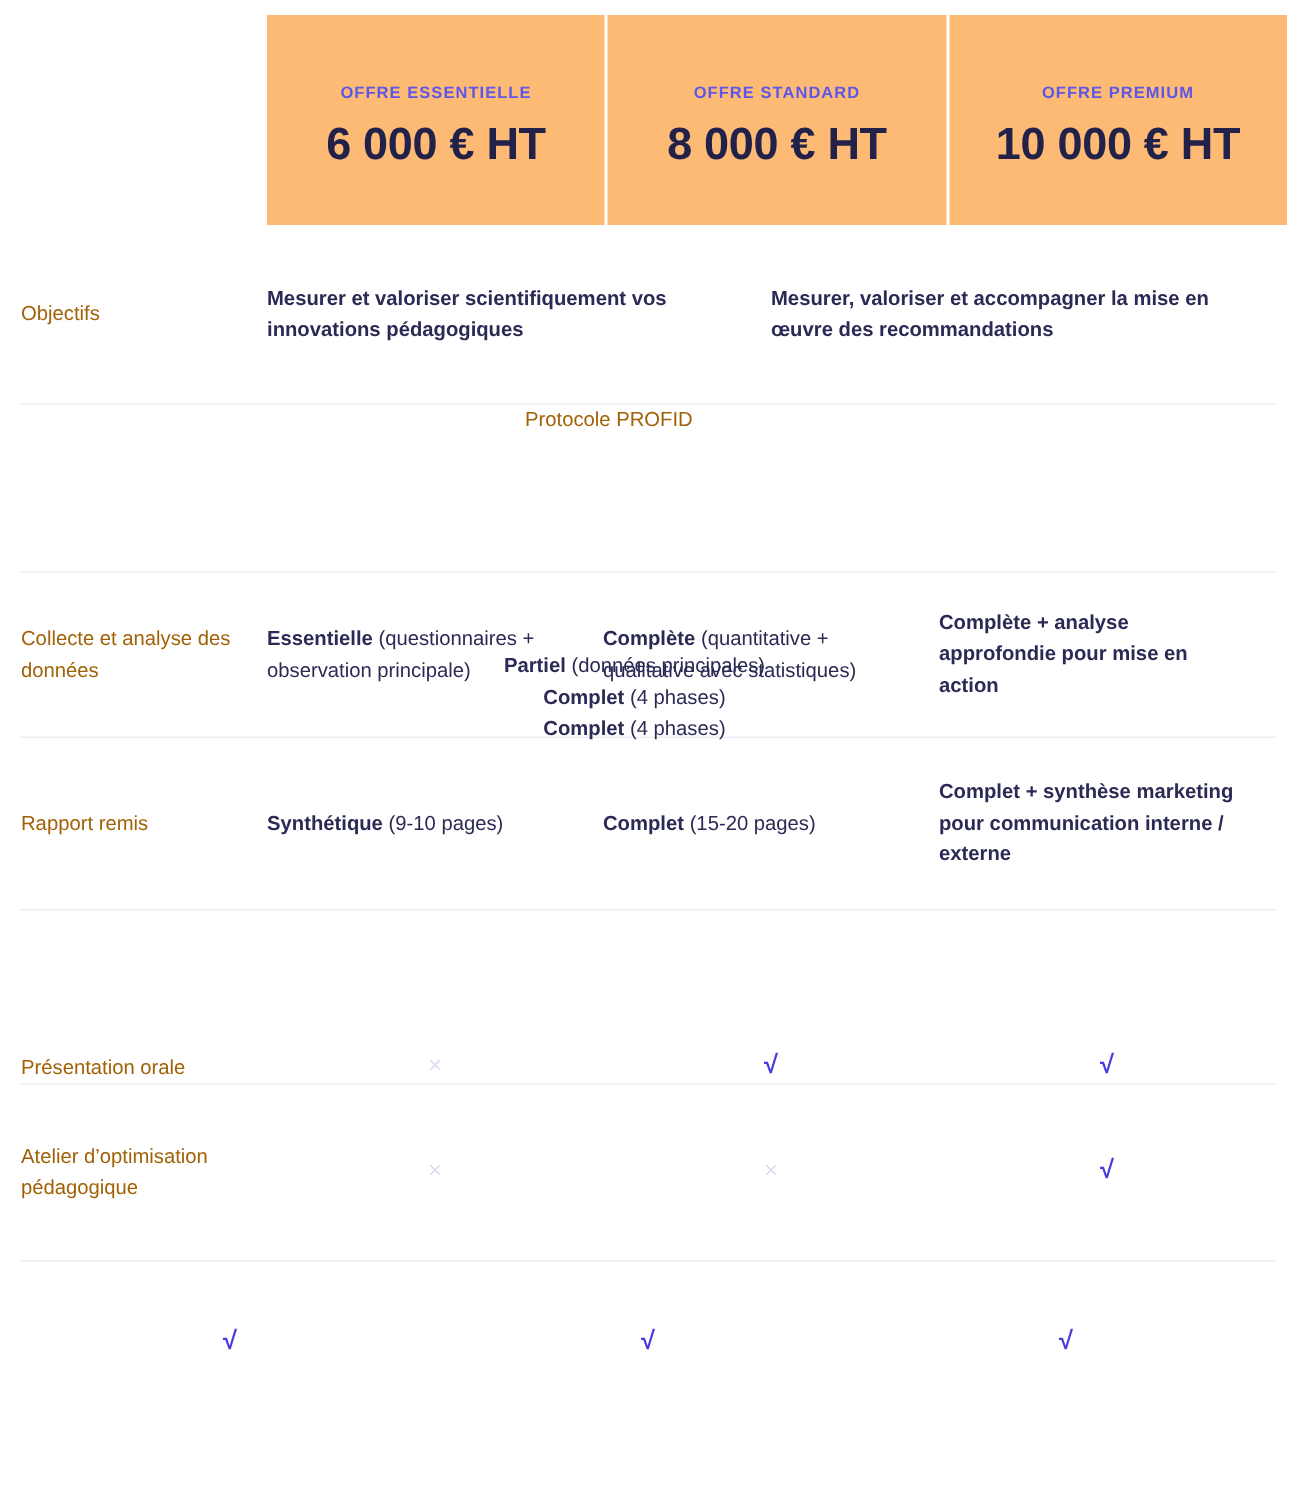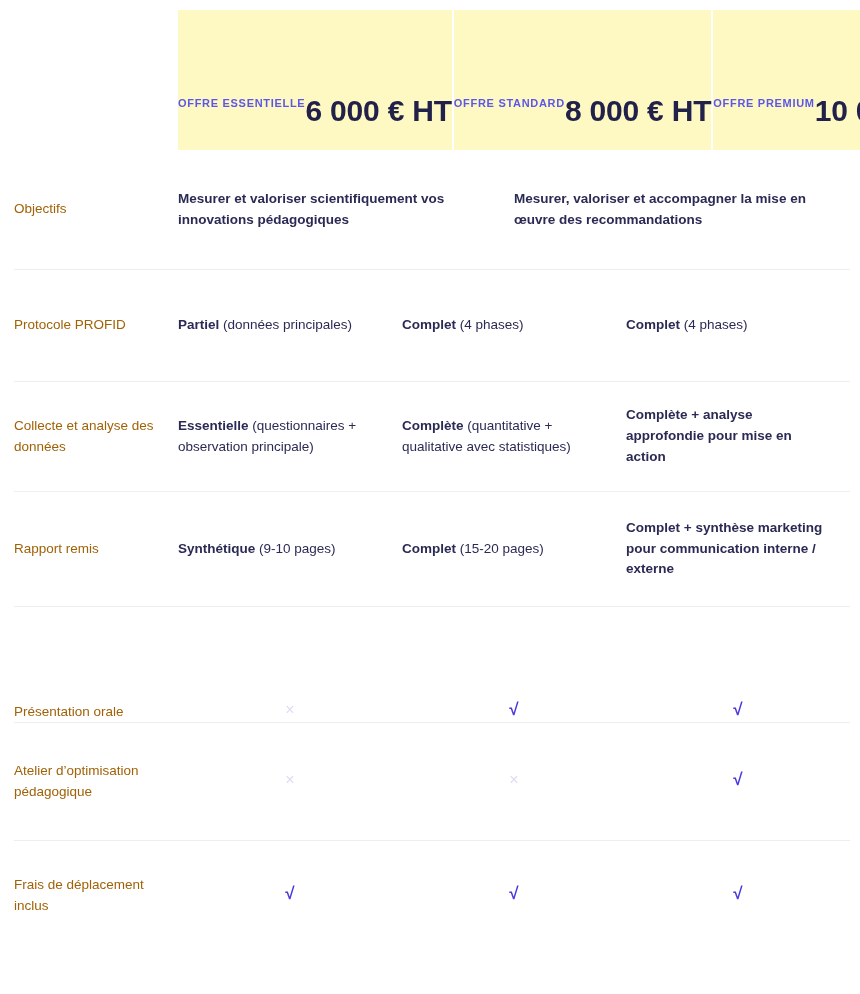--- a/index.html
+++ b/index.html
@@ -29,24 +29,24 @@
     padding-top: 10px;
     height: 150px;
     box-sizing: border-box;
   }
   .header-spacer {
     width: 178px;
     flex: 0 0 178px;
   }
   .plan-card {
     flex: 1 1 0;
-    background: #fef9c3;
+    background: #fdba74;
     margin-right: 2px;
     display: flex;
-    flex-direction: row;
+    flex-direction: column;
     align-items: center;
     justify-content: flex-start;
     padding-top: 47px;
     box-sizing: border-box;
   }
   .plan-card:last-child {
   }
   .plan-name {
     font-size: 11px;
     font-weight: bold;
@@ -124,21 +124,21 @@
     color: #4a39e0;
   }
   .icon.cross {
     color: #dedcf5;
     font-weight: normal;
     font-size: 16px;
   }
 
   
   .r-objectifs   { height: 120px; }
-  .r-protocole   { height: 112px; }
+  .r-protocole   { height: 112px; flex-direction: column; }
   .r-collecte    { height: 110px; }
   .r-rapport     { height: 115px; }
   .r-icon        { height: 116px; align-items: flex-end; }
   .r-icon-tall   { height: 118px; }
   .r-last        { height: 110px; }
 </style>
 </head>
 <body>
 
 <div class="comparison-table">
@@ -199,20 +199,19 @@
     </div>
 
     <div class="feature-row r-icon-tall">
       <div class="row-label">Atelier d’optimisation pédagogique</div>
       <div class="cell icon-cell"><span class="icon cross">×</span></div>
       <div class="cell icon-cell"><span class="icon cross">×</span></div>
       <div class="cell icon-cell"><span class="icon check">√</span></div>
     </div>
 
     <div class="feature-row r-last no-rule">
-      <div class="row-label">Frais de déplacement inclus</div>
       <div class="cell icon-cell"><span class="icon check">√</span></div>
       <div class="cell icon-cell"><span class="icon check">√</span></div>
       <div class="cell icon-cell"><span class="icon check">√</span></div>
     </div>
 
   </div>
 </div>
 
 </body></html>

